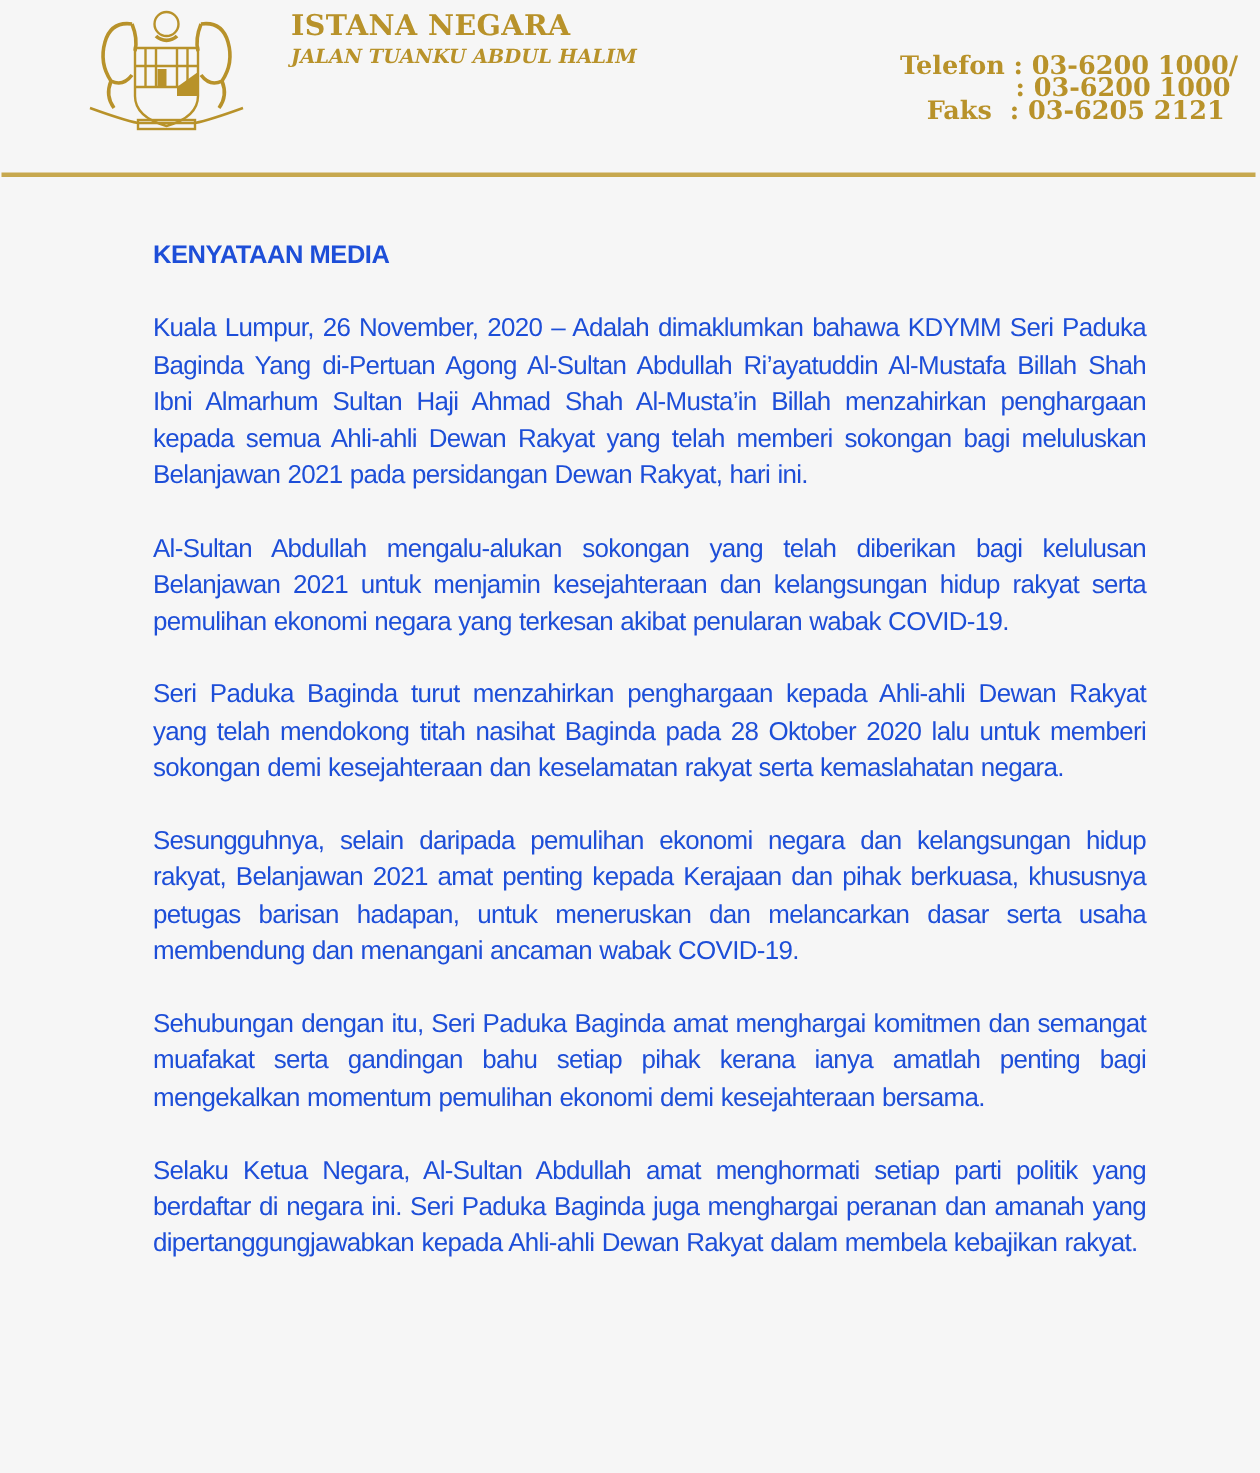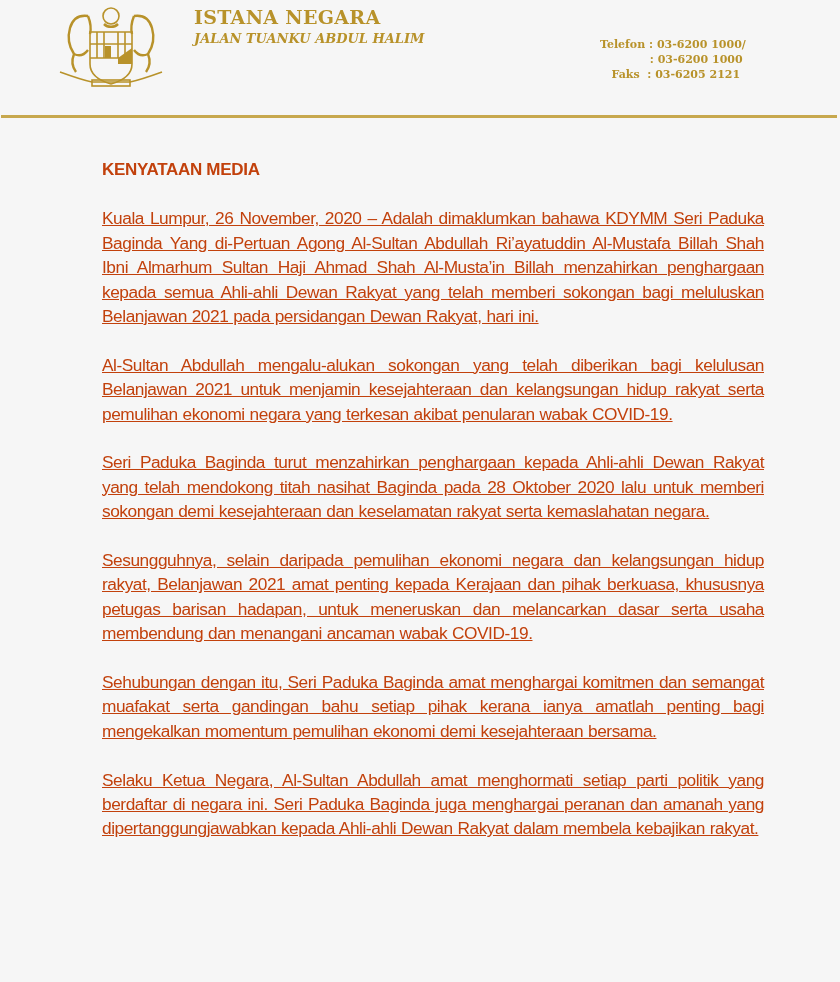--- a/index.html
+++ b/index.html
@@ -14,35 +14,35 @@
   .org {
     position: absolute; left: 194px; top: 6px;
     font-family: "DejaVu Serif", serif; font-weight: bold; color: #b8922a;
   }
   .org .title { font-size: 19px; line-height: 23px; letter-spacing: 0.3px; }
   .org .line { font-size: 13px; line-height: 19px; font-style: italic; }
   .org .web { font-size: 13px; line-height: 18px; }
   .contact {
     position: absolute; left: 600px; top: 37px;
     font-family: "DejaVu Serif", serif; font-weight: bold; color: #b8922a;
-    font-size: 11px; line-height: 15px;
+    font-size: 17px; line-height: 15px;
   }
   .contact .row { white-space: pre; }
   .rule {
     position: absolute; left: 1px; top: 115px; width: 836px; height: 3px;
     background: #c7a84e;
   }
   .content {
     position: absolute; left: 102px; top: 158px; width: 662px;
-    color: #c2410c; font-size: 17.3px; line-height: 24.4px;
+    color: #1d4ed8; font-size: 17.3px; line-height: 24.4px;
   }
   .content .heading { font-weight: bold; font-size: 17px; margin: 0 0 24px 0; letter-spacing: -0.3px; }
   .content p {
     margin: 0 0 24.4px 0; text-align: justify;
-    letter-spacing: -0.45px; word-spacing: 0.5px; text-decoration: underline;
+    letter-spacing: -0.45px; word-spacing: 0.5px;
   }
 </style>
 </head>
 <body>
 
 <div class="header">
   <svg class="crest" viewBox="0 0 118 90">
     <g fill="none" stroke="#b8922a" stroke-width="1.6">
 
       <circle cx="59" cy="14" r="8"></circle>

